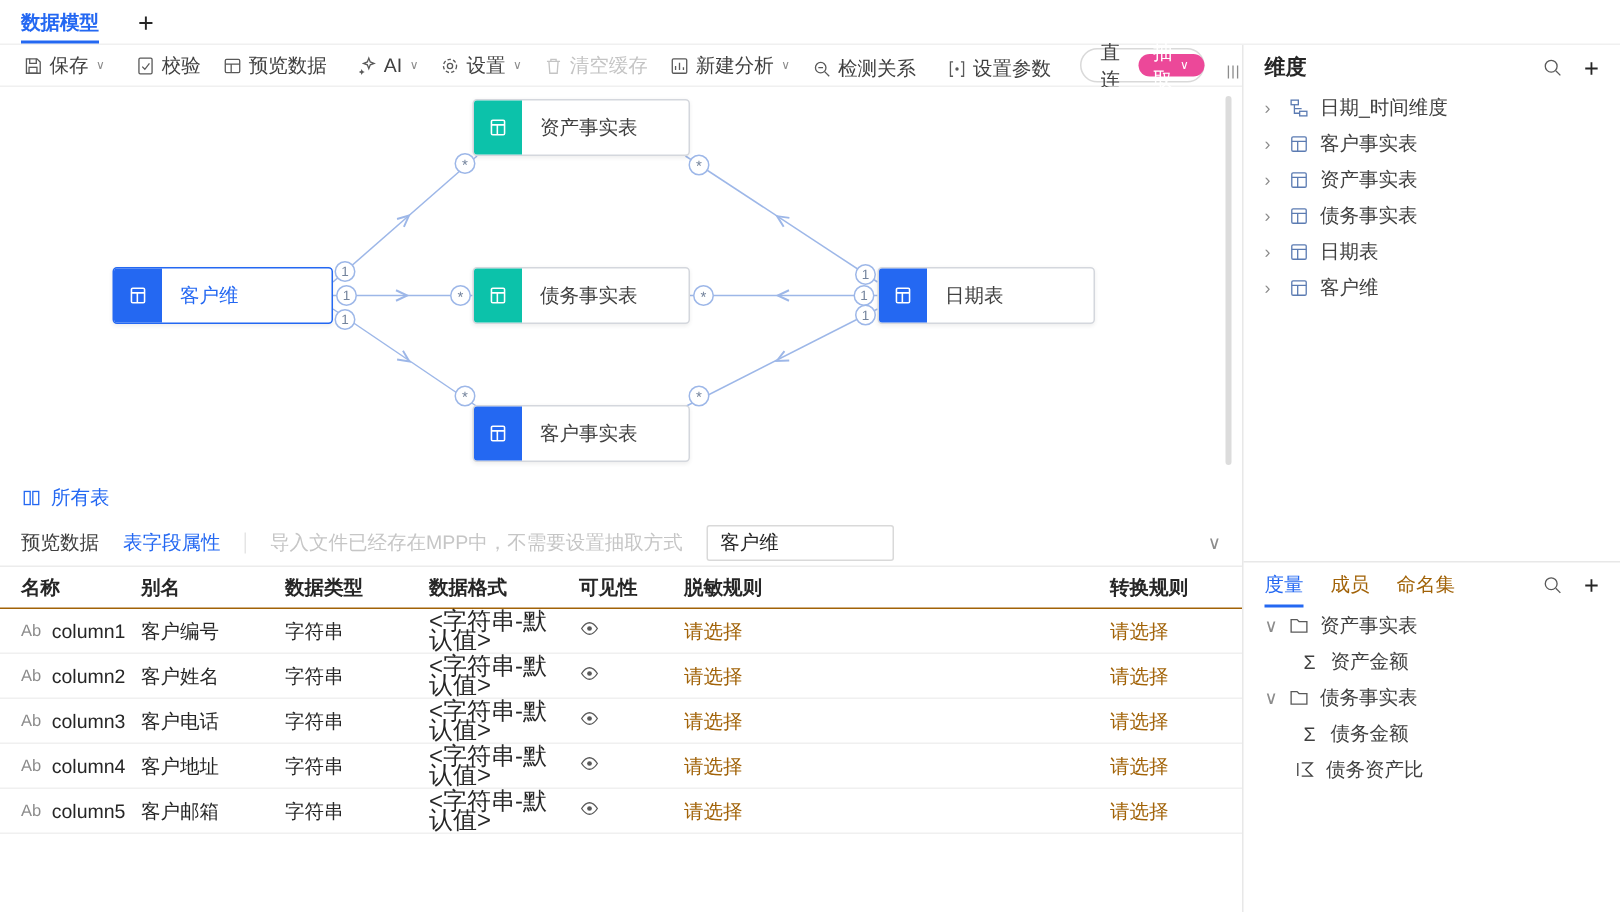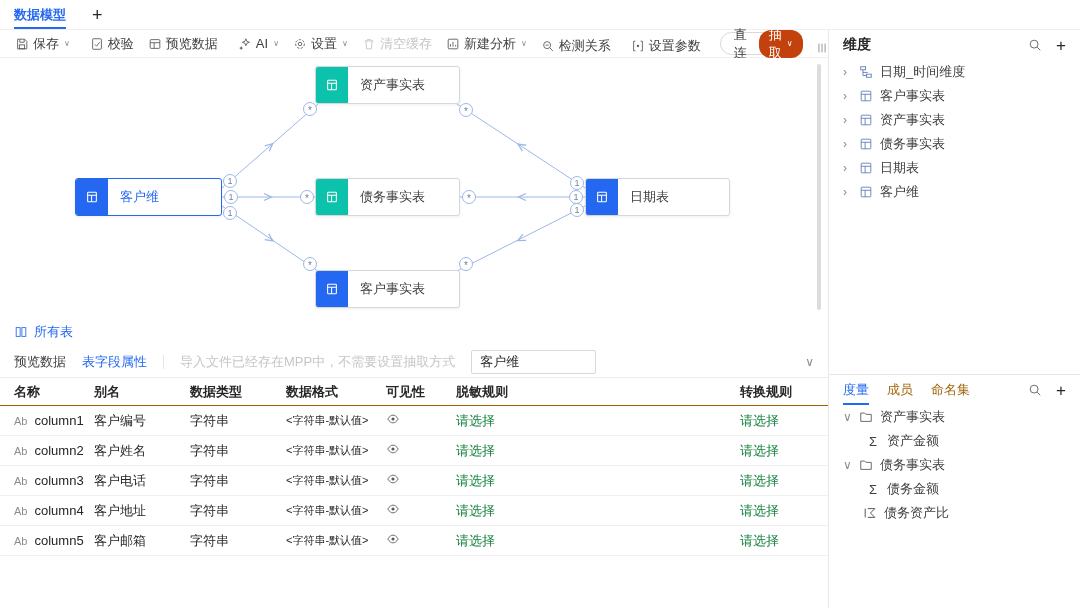--- a/index.html
+++ b/index.html
@@ -19,21 +19,21 @@
   
   .toolbar{height:28px;flex:none;display:flex;align-items:center;padding:0 8px;border-bottom:1px solid #f0f0f0;}
   .tbtn{display:flex;align-items:center;gap:4px;padding:0 7px;color:#404040;cursor:pointer;white-space:nowrap;}
   .tbtn.disabled{color:#c4c4c4;}
   .cd{font-size:8px;color:#8c8c8c;margin-left:1px;}
   .tdiv{width:1px;height:13px;background:#e5e5e5;margin:0 3px;}
   .i{width:14px;height:14px;display:inline-block;flex:none;}
   .tb-right{margin-left:auto;display:flex;align-items:flex-end;gap:6px;padding-right:2px;}
   .seg{display:flex;align-items:center;border:1px solid #d9d9d9;border-radius:12px;height:23px;margin:0 6px;}
   .segd{padding:0 13px;color:#404040;cursor:pointer;}
-  .sege{height:28px;margin:-1px;border-radius:12px;background:#c2410c;color:#fff;display:flex;align-items:center;gap:4px;padding:0 10px;cursor:pointer;}
+  .sege{height:15px;margin:-1px;border-radius:12px;background:#ec4899;color:#fff;display:flex;align-items:center;gap:4px;padding:0 10px;cursor:pointer;}
   .sege .cd{color:#fff;}
 
   
   .canvas{position:relative;height:260px;flex:none;background:#fff;}
   .links{position:absolute;left:0;top:0;}
   .node{position:absolute;width:145px;height:38px;background:#fff;border:1px solid #d4d7dd;border-radius:3px;display:flex;align-items:center;box-shadow:0 1px 3px rgba(0,0,0,.07);cursor:pointer;}
   .node.selected{border-color:#2468f2;}
   .node.selected .nlabel{color:#2468f2;}
   .nicon{width:32px;height:100%;flex:none;border-radius:2px 0 0 2px;display:flex;align-items:center;justify-content:center;}
   .nicon.teal{background:#0cc2aa;}
@@ -54,22 +54,22 @@
   .dnotice{color:#c6c6c6;}
   .dinput{width:125px;height:24px;border:1px solid #d9d9d9;border-radius:2px;padding:0 8px;font-size:13px;color:#262626;font-family:inherit;outline:none;}
   .dcollapse{margin-left:auto;color:#8c8c8c;font-size:12px;cursor:pointer;}
 
   
   .ftable{flex:1;overflow:hidden;}
   .frow{display:grid;grid-template-columns:80px 96px 96px 100px 70px 284px 1fr;align-items:center;padding-left:14px;height:30px;border-bottom:1px solid #f0f0f0;}
   .frow.head{height:28px;font-weight:bold;border-bottom:1px solid #a16207;}
   .ncell{display:flex;align-items:center;}
   .ticon{color:#8c8c8c;font-size:11px;margin-right:7px;}
-  .fmt{font-size:11px;line-height:13px;padding-right:8px;}
-  .sel{color:#15803d;cursor:pointer;font-family:Liberation Serif, serif;}
+  .fmt{font-size:16px;line-height:13px;padding-right:8px;}
+  .sel{color:#a16207;cursor:pointer;font-family:Liberation Serif, serif;}
 
   
   .sidebar{flex:1;display:flex;flex-direction:column;min-width:0;}
   .sp-top{height:345px;flex:none;border-bottom:1px solid #e8e8e8;}
   .shead{height:30px;display:flex;align-items:center;padding:0 14px;}
   .stitle{font-weight:bold;font-size:14px;color:#262626;}
   .tools{margin-left:auto;display:flex;align-items:center;gap:14px;}
   .plus{font-size:17px;color:#262626;line-height:1;cursor:pointer;}
   .titem{height:24px;display:flex;align-items:center;gap:7px;padding:0 14px;color:#404040;cursor:pointer;}
   .texp{color:#8c8c8c;font-size:12px;width:9px;flex:none;cursor:pointer;}

